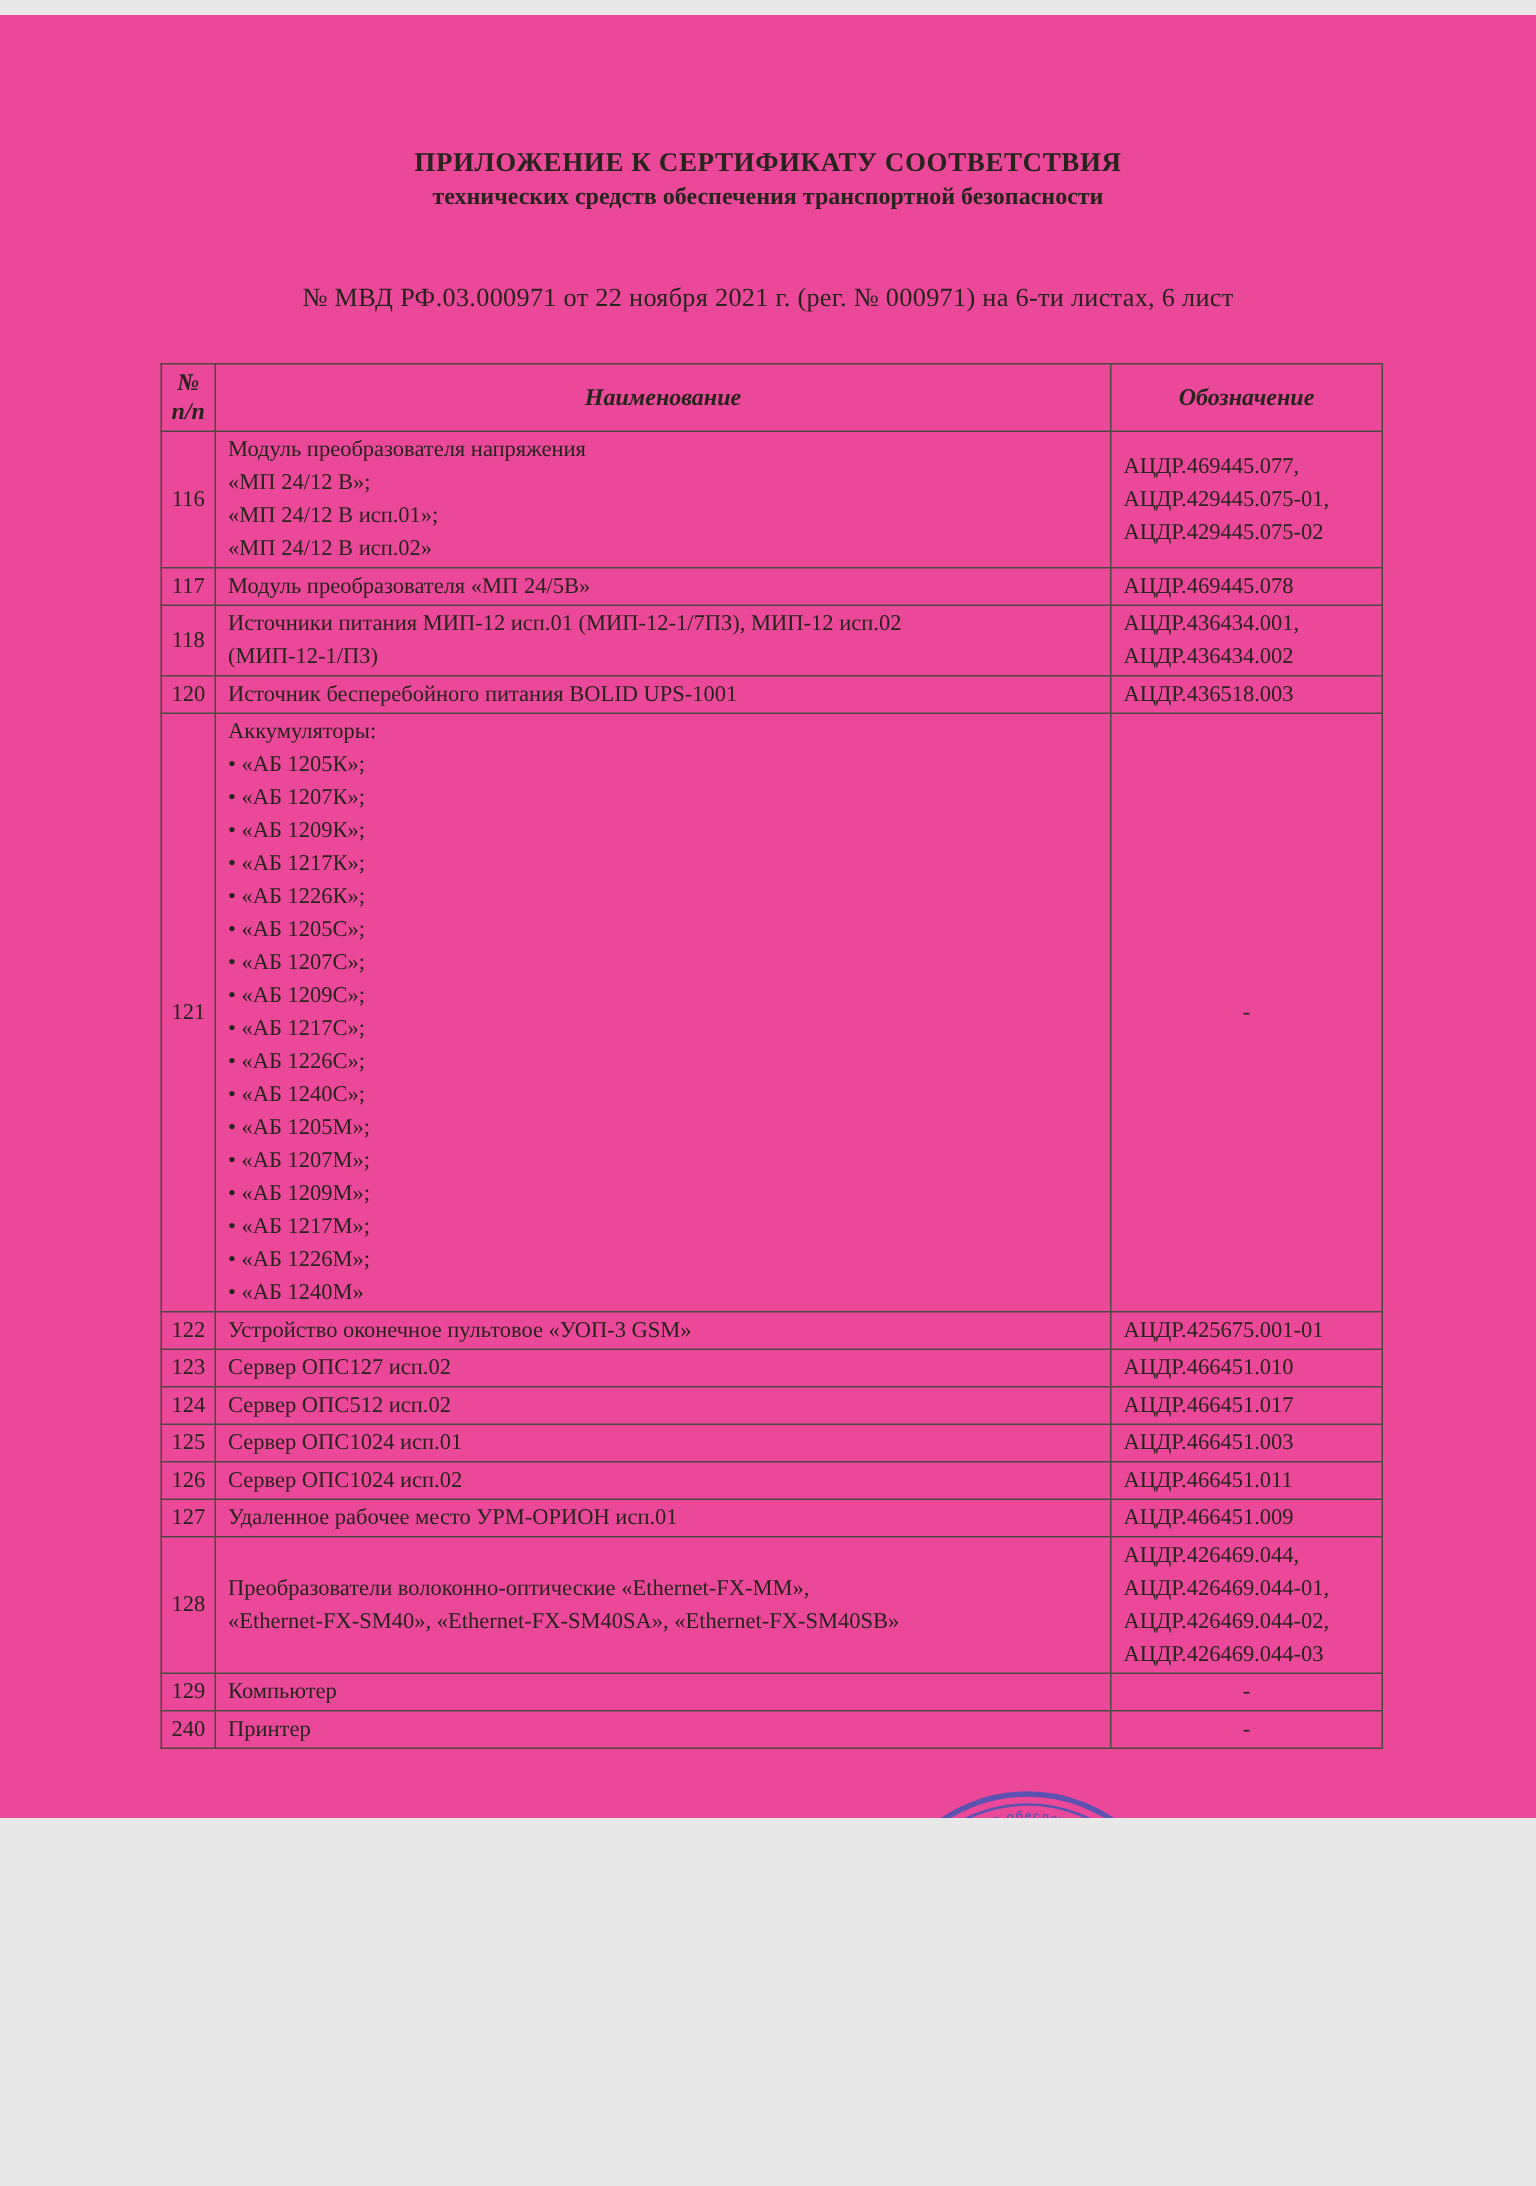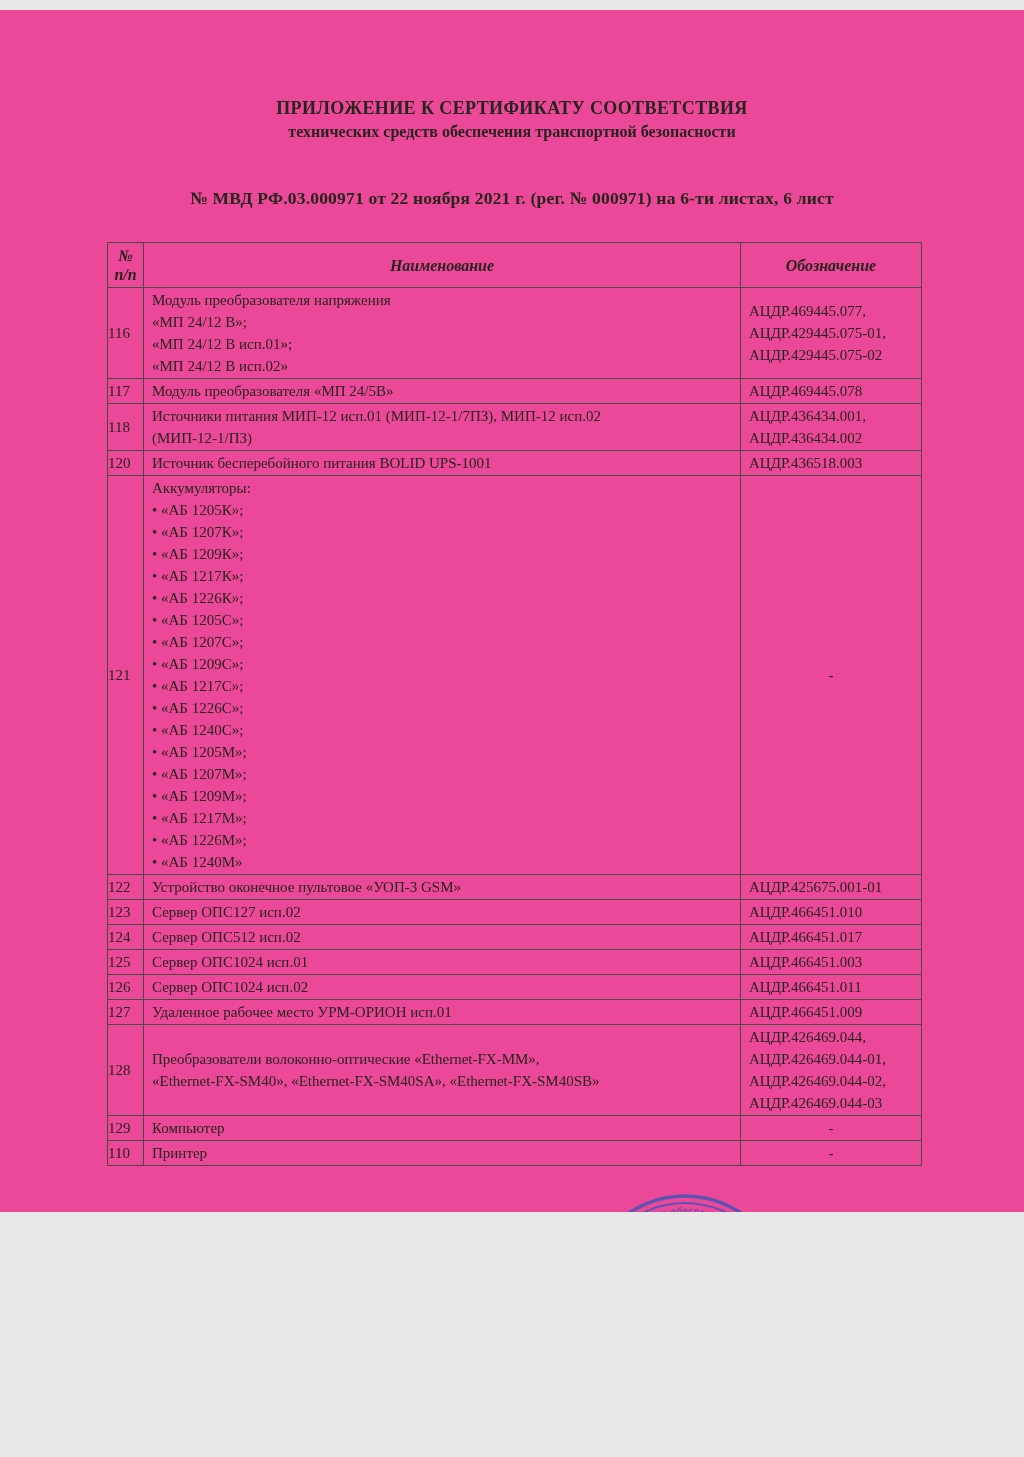--- a/index.html
+++ b/index.html
@@ -8,34 +8,34 @@
     position:relative;width:1024px;height:1202px;margin:10px auto;
     background:#ec4899;overflow:hidden;
     font-family:"Liberation Serif","DejaVu Serif",serif;
     color:#26241d;
   }
   
   .doc-header{position:absolute;left:0;top:86px;width:1024px;text-align:center;}
   .doc-title{font-size:18px;font-weight:bold;letter-spacing:.4px;line-height:24px;}
   .doc-sub{font-size:16px;font-weight:bold;line-height:23px;}
   .reg-line{position:absolute;left:0;top:178px;width:1024px;text-align:center;
-    font-size:17.5px;font-weight:bold;letter-spacing:.2px;}
+    font-size:17.5px;font-weight:normal;letter-spacing:.2px;}
   
   table.cert{
     position:absolute;left:107px;top:232px;width:814px;
     border-collapse:collapse;table-layout:fixed;
     font-size:15px;line-height:22px;
   }
   table.cert col.c-num{width:36px;}
   table.cert col.c-name{width:597px;}
   table.cert col.c-desig{width:181px;}
   table.cert th,table.cert td{border:1.4px solid #4b4a42;vertical-align:middle;}
   table.cert th{font-weight:bold;font-style:italic;font-size:16px;
     text-align:center;padding:3px 2px;line-height:19px;}
-  td.col-num{text-align:left;padding:1px 0;}
+  td.col-num{text-align:center;padding:1px 0;}
   td.col-name{padding:1px 6px 1px 8px;}
   td.col-desig{padding:1px 4px 1px 8px;}
   td.col-desig.dash{text-align:center;padding:1px 2px;}
   
   .role-block{position:absolute;left:80px;top:1250px;
     font-size:14px;font-weight:bold;font-style:italic;line-height:26px;}
   .signer-name{position:absolute;left:726px;top:1274px;
     font-size:18px;font-weight:bold;font-style:italic;z-index:6;}
   .seal-mark{position:absolute;left:698px;top:1300px;
     font-size:17px;font-weight:bold;font-style:italic;z-index:6;}
@@ -211,21 +211,21 @@
         <tr>
           <td class="col-num">129</td>
           <td class="col-name">
             <div>Компьютер</div>
           </td>
           <td class="col-desig dash">
             <div>-</div>
           </td>
         </tr>
         <tr>
-          <td class="col-num">110</td>
+          <td class="col-num">240</td>
           <td class="col-name">
             <div>Принтер</div>
           </td>
           <td class="col-desig dash">
             <div>-</div>
           </td>
         </tr>
       </tbody>
   </table>
 

